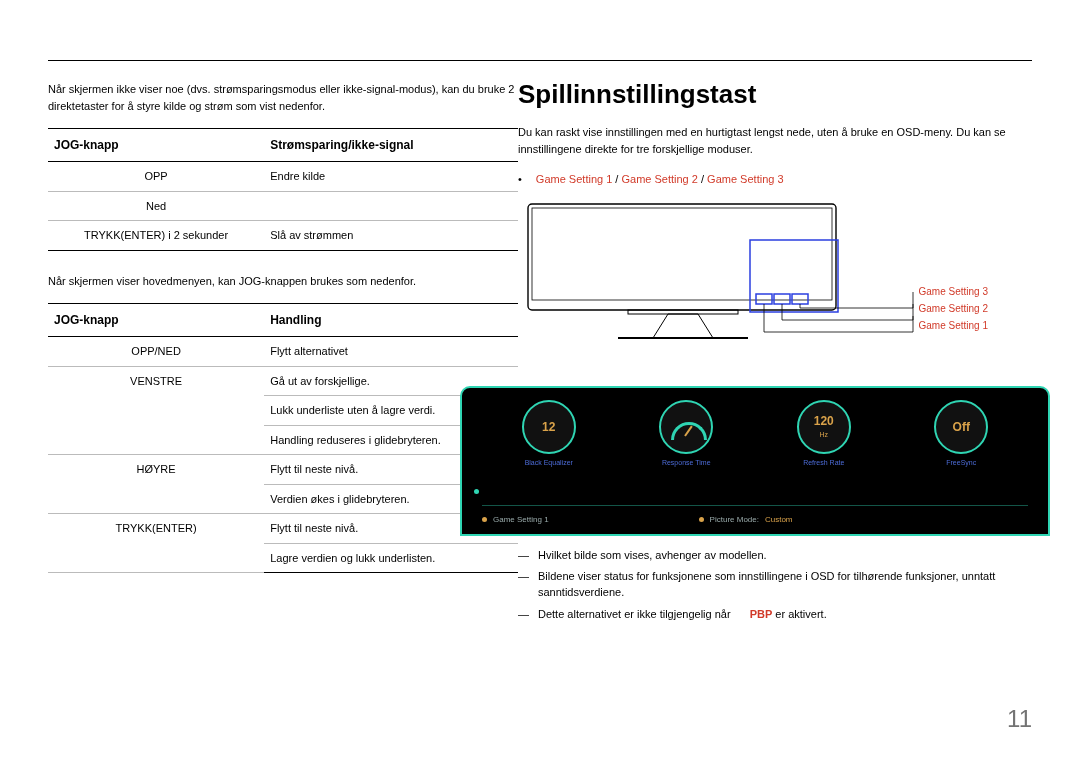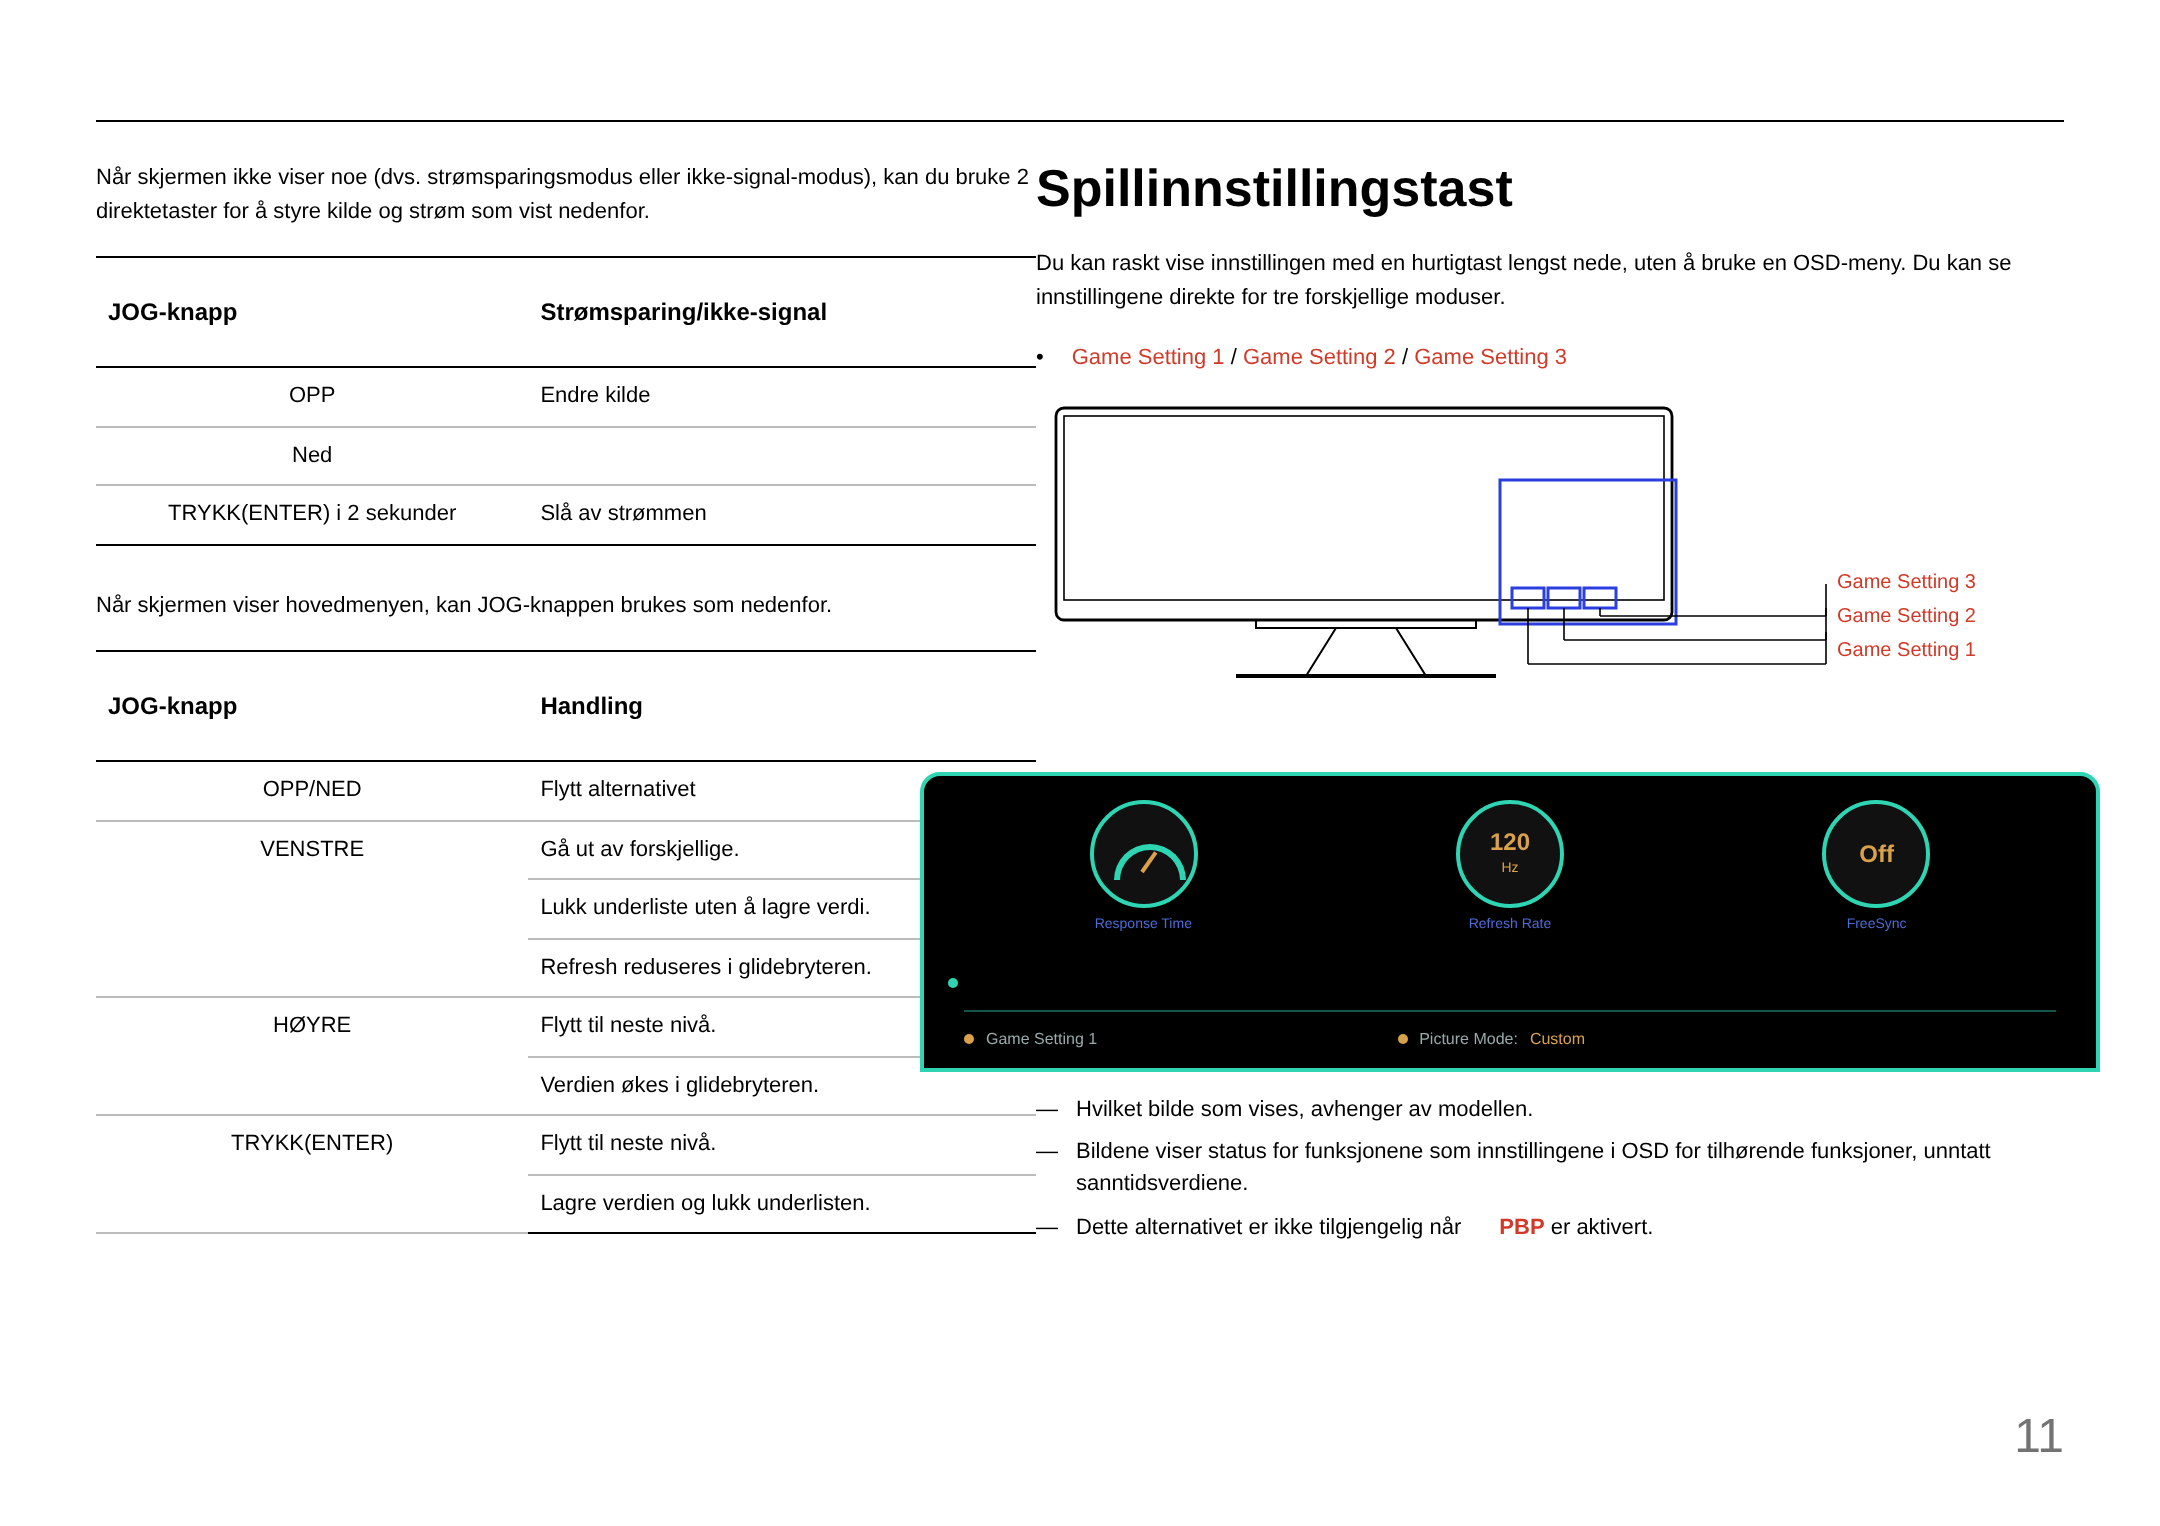--- a/index.html
+++ b/index.html
@@ -29,21 +29,21 @@
   table {
     width: 100%;
     border-collapse: collapse;
     margin-bottom: 22px;
   }
   th {
     text-align: left;
     font-weight: 700;
     border-top: 1px solid #000;
     border-bottom: 1px solid #000;
-    padding: 18px 6px;
+    padding: 7px 6px;
     font-size: 12px;
   }
   td {
     padding: 6px 6px;
     border-bottom: 1px solid #bbb;
     vertical-align: top;
   }
   td.key { text-align: center; }
   tr:last-child td { border-bottom: 1px solid #000; }
 
@@ -224,21 +224,21 @@
             <td>Flytt alternativet</td>
           </tr>
           <tr>
             <td class="key" rowspan="3">VENSTRE</td>
             <td>Gå ut av forskjellige.</td>
           </tr>
           <tr>
             <td>Lukk underliste uten å lagre verdi.</td>
           </tr>
           <tr>
-            <td>Refresh reduseres i glidebryteren.</td>
+            <td>Handling reduseres i glidebryteren.</td>
           </tr>
           <tr>
             <td class="key" rowspan="2">HØYRE</td>
             <td>Flytt til neste nivå.</td>
           </tr>
           <tr>
             <td>Verdien økes i glidebryteren.</td>
           </tr>
           <tr>
             <td class="key" rowspan="2">TRYKK(ENTER)</td>
@@ -292,20 +292,26 @@
       <div class="legend">
         <div class="legend-row red">Game Setting 3</div>
         <div class="legend-row red">Game Setting 2</div>
         <div class="legend-row red">Game Setting 1</div>
       </div>
     </div>
 
     <div class="osd">
       <div class="osd-inner">
         <div class="circles" id="dials">
+            <div class="circ">
+              <div class="dial">
+                <div class="dial-val">12</div>
+              </div>
+              <div class="circ-label">Black Equalizer</div>
+            </div>
             <div class="circ">
               <div class="dial">
                 <div class="dial-gauge"></div>
               </div>
               <div class="circ-label">Response Time</div>
             </div>
             <div class="circ">
               <div class="dial">
                 <div class="dial-val">120</div>
                 <div class="dial-sub">Hz</div>

